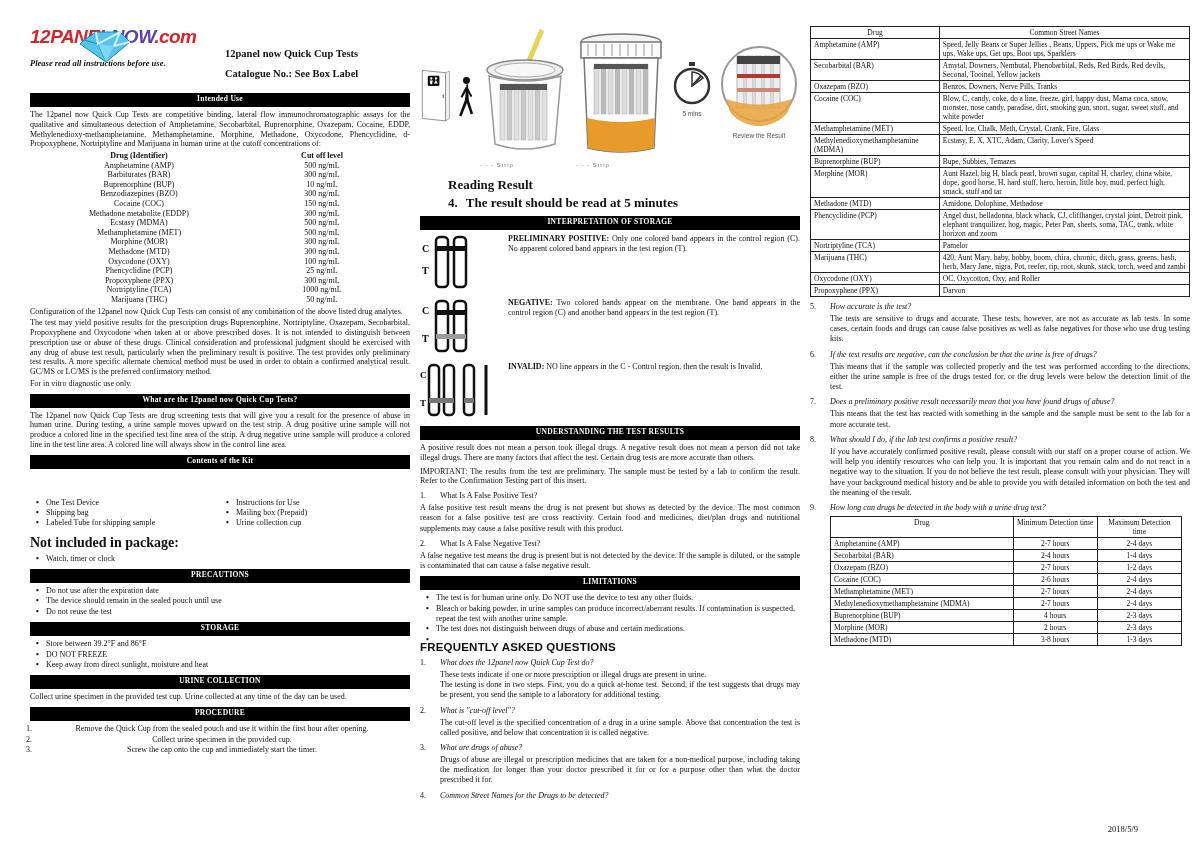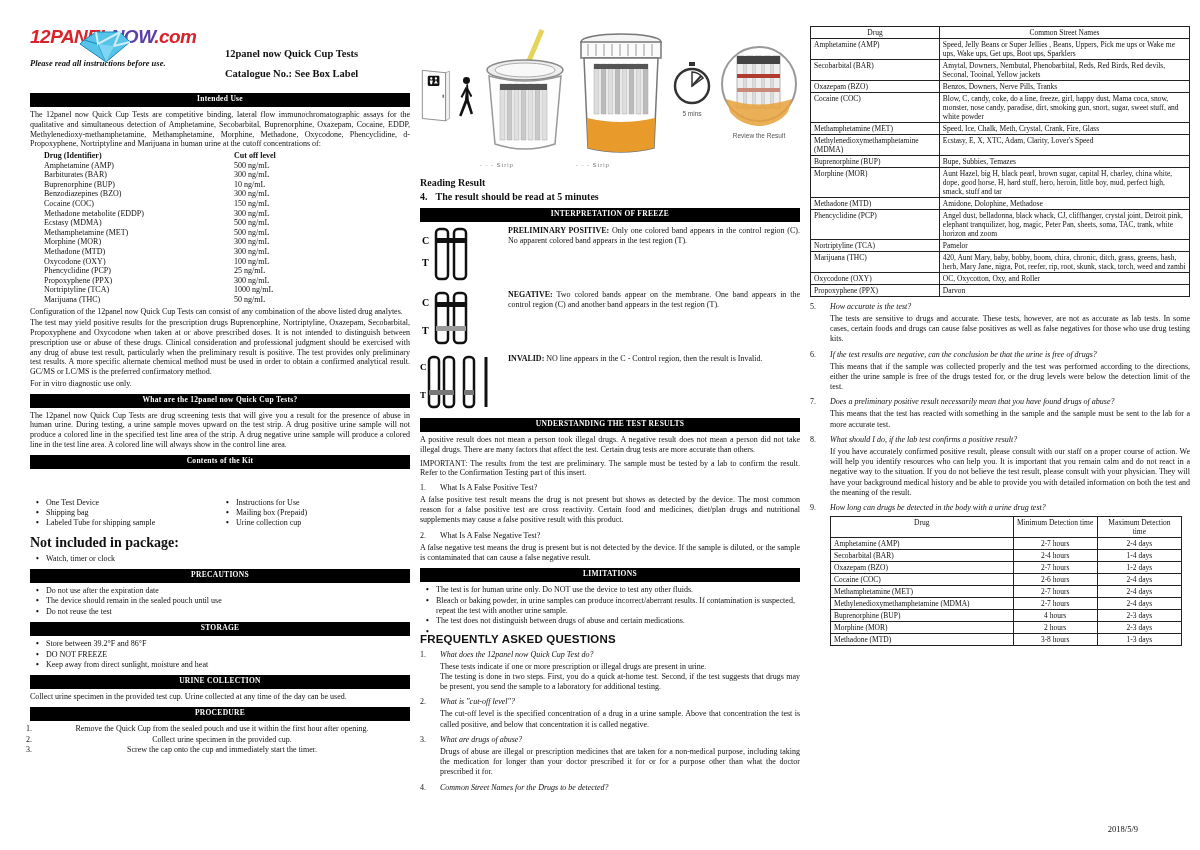--- a/index.html
+++ b/index.html
@@ -24,39 +24,39 @@
   .logo-line { font-family:"Liberation Sans", sans-serif; font-style:italic; font-weight:bold; font-size:19px; letter-spacing:-0.5px; }
   .lg-red { color:#d8232a; }
   .lg-now { color:#5b3fa8; }
   .gem { position:absolute; top:30px; left:76px; }
   .read-note { font-size:8.5px; font-weight:bold; font-style:italic; margin:10px 0 2px 0; }
   .titles { padding-top:22px; }
   .titles div { font-weight:bold; font-size:10.5px; margin-bottom:9px; }
 
   
   .cutoff { margin:2px 0 2px 14px; font-size:8px; }
-  .cut-row { display:grid; grid-template-columns: 190px 1fr; line-height:1.2; }
+  .cut-row { display:grid; grid-template-columns: 190px 1fr; line-height:1.2;text-align:center; }
   .cut-row.head span { font-weight:bold; }
 
   ul.bul { list-style:none; margin:1px 0 2px 6px; }
   ul.bul li { font-size:8px; line-height:1.3; padding-left:10px; position:relative; text-align:left;}
   ul.bul li:before { content:"\2022"; position:absolute; left:0; font-weight:bold;}
   ol.num { margin:1px 0 2px 4px;text-align:center; }
   ol.num li { font-size:8px; line-height:1.3; }
   .two-col { display:flex;margin-top:28px; }
   .two-col ul { flex:1; }
   .bold-label { font-size:14px; font-weight:bold; margin:4px 0 3px 0; }
 
   
   .illus { display:flex; align-items:flex-start; gap:4px; height:148px; margin-bottom:2px; }
   .ill-item { position:relative; }
   .tiny-label { font-size:6px; color:#777; font-family:"Liberation Sans", sans-serif; }
   .leader { color:#999; font-size:6px; letter-spacing:1px; }
   .timer-label { font-size:6.5px; color:#555; text-align:center; font-family:"Liberation Sans", sans-serif;}
-  .reading { font-size:10px; font-weight:bold; line-height:1.35; }
+  .reading { font-size:13px; font-weight:bold; line-height:1.35;margin-left:28px; }
   .reading .step { display:flex; gap:8px; }
 
   
   .interp-row { display:flex; gap:10px; margin:4px 0 8px 0; align-items:flex-start;}
   .interp-icon { flex:0 0 78px; }
   .interp-text { font-size:8px; line-height:1.25; text-align:justify; }
   .rname { font-weight:bold;margin-top:40px; }
 
   .qrow { display:flex; font-size:8px; margin:5px 0 3px 0; }
   .qnum { flex:0 0 20px; }
@@ -339,21 +339,21 @@
     </div>
 
     <div class="reading">
       <div>Reading Result</div>
       <div class="step">
         <span>4.</span>
         <span>The result should be read at 5 minutes</span>
       </div>
     </div>
 
-    <div class="bar">INTERPRETATION OF FREEZE</div>
+    <div class="bar">INTERPRETATION OF STORAGE</div>
 
     <div class="interp-row">
       <svg class="interp-icon" width="78" height="56" viewBox="0 0 78 56">
         <text x="2" y="18" font-size="10" font-weight="bold" font-family="serif">C</text>
         <text x="2" y="40" font-size="10" font-weight="bold" font-family="serif">T</text>
         <rect x="16" y="3" width="12" height="50" rx="4" fill="#fff" stroke="#111" stroke-width="2.5"></rect>
         <rect x="34" y="3" width="12" height="50" rx="4" fill="#fff" stroke="#111" stroke-width="2.5"></rect>
         <rect x="16" y="12" width="30" height="5" fill="#111"></rect>
       </svg>
       <p class="interp-text">

